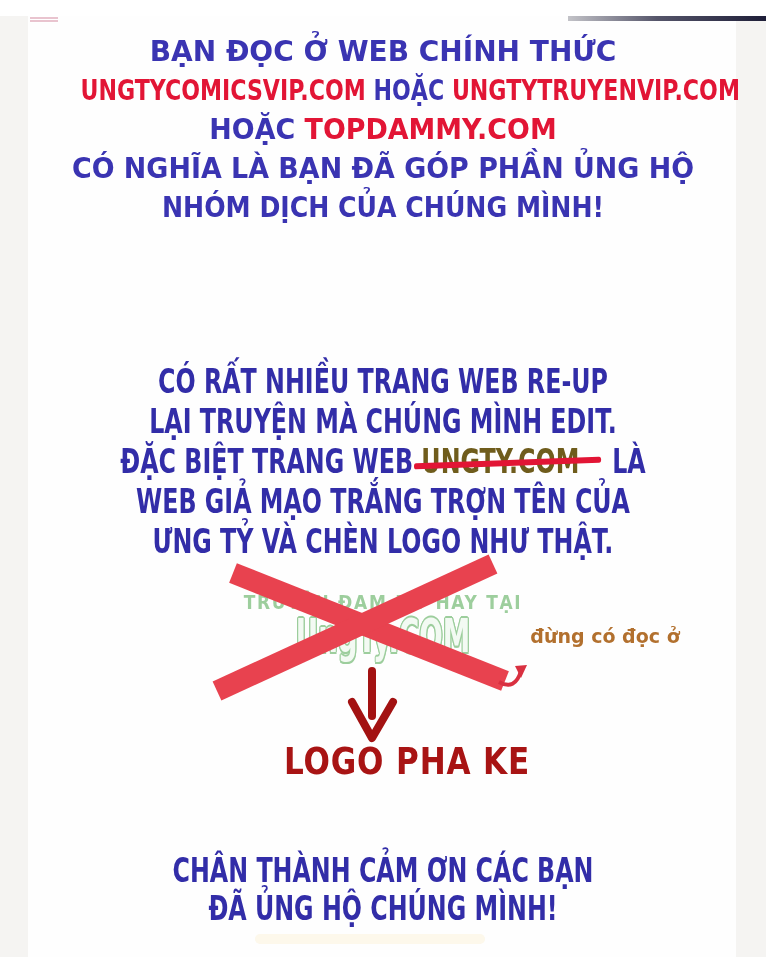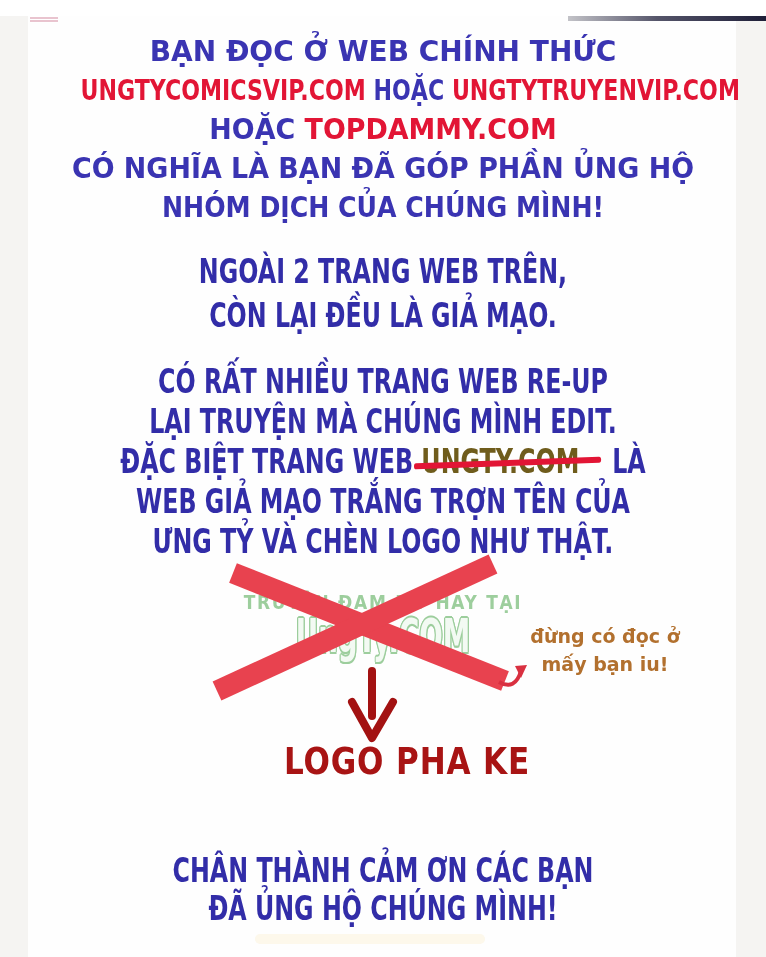--- a/index.html
+++ b/index.html
@@ -97,24 +97,20 @@
       <span class="url">UNGTYTRUYENVIP.COM</span>
     </div>
     <div class="line sx96">
       <span>HOẶC</span>
       <span class="url">TOPDAMMY.COM</span>
     </div>
     <div class="line sx96">CÓ NGHĨA LÀ BẠN ĐÃ GÓP PHẦN ỦNG HỘ</div>
     <div class="line sx90">NHÓM DỊCH CỦA CHÚNG MÌNH!</div>
   </div>
 
-  <div class="tblock bodytxt notice">
-    <div class="line">NGOÀI 2 TRANG WEB TRÊN,</div>
-    <div class="line">CÒN LẠI ĐỀU LÀ GIẢ MẠO.</div>
-  </div>
 
   <div class="tblock bodytxt warning">
     <div class="line">CÓ RẤT NHIỀU TRANG WEB RE-UP</div>
     <div class="line">LẠI TRUYỆN MÀ CHÚNG MÌNH EDIT.</div>
     <div class="line">
       <span>ĐẶC BIỆT TRANG WEB</span>
       <span class="struck">UNGTY.COM</span>
       <span>LÀ</span>
     </div>
     <div class="line">WEB GIẢ MẠO TRẮNG TRỢN TÊN CỦA</div>
@@ -135,21 +131,20 @@
     <polygon points="322,114 334,113 328,126" fill="#d93040"></polygon>
   </svg>
 
   <svg class="down-arrow-svg" width="72" height="80" viewBox="0 0 72 80">
     <line x1="34" y1="5" x2="34" y2="50" stroke="#a31212" stroke-width="8" stroke-linecap="round"></line>
     <path d="M 14,36 L 34,72 L 55,36" fill="none" stroke="#a31212" stroke-width="8" stroke-linecap="round" stroke-linejoin="round"></path>
   </svg>
 
   <div class="note">
     <div>đừng có đọc ở</div>
-    <div>mấy bạn iu!</div>
   </div>
 
   <div class="tblock caption">
     <div class="line">LOGO PHA KE</div>
   </div>
 
   <div class="tblock bodytxt footer">
     <div class="line">CHÂN THÀNH CẢM ƠN CÁC BẠN</div>
     <div class="line">ĐÃ ỦNG HỘ CHÚNG MÌNH!</div>
   </div>

